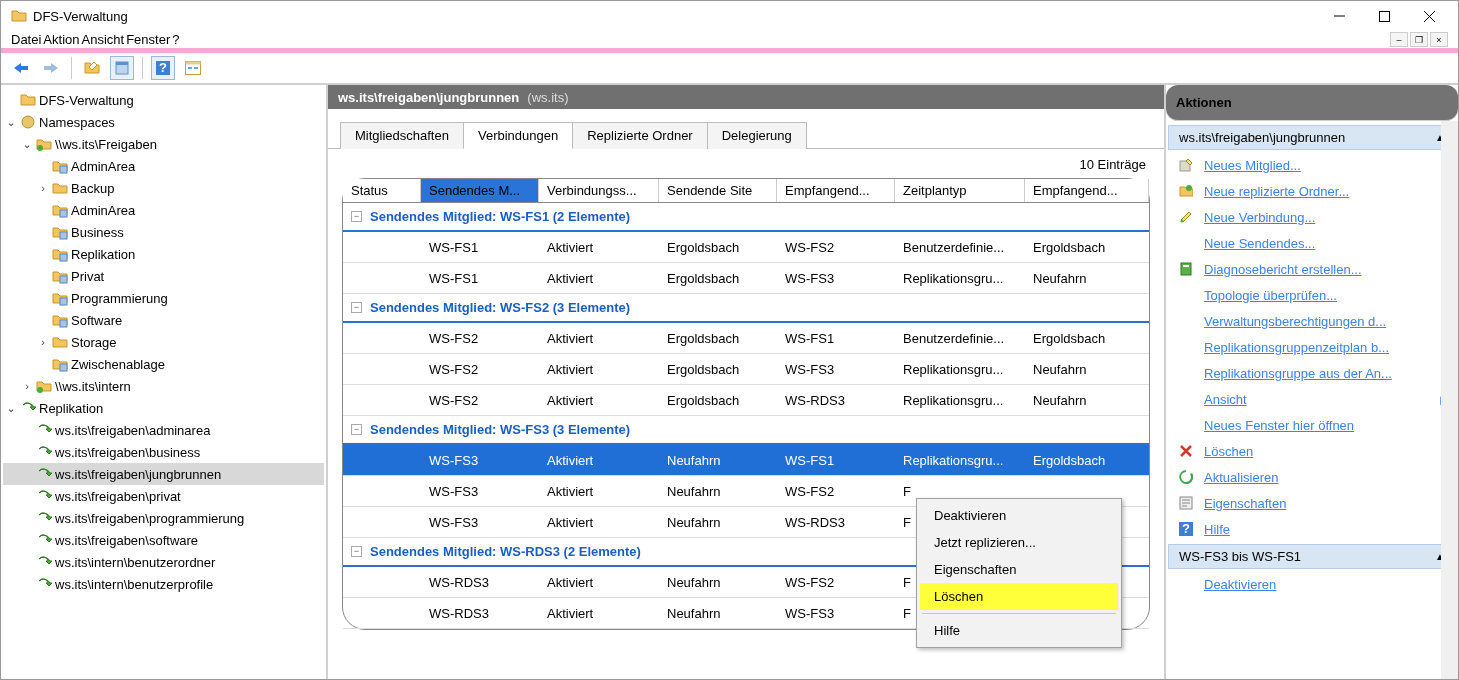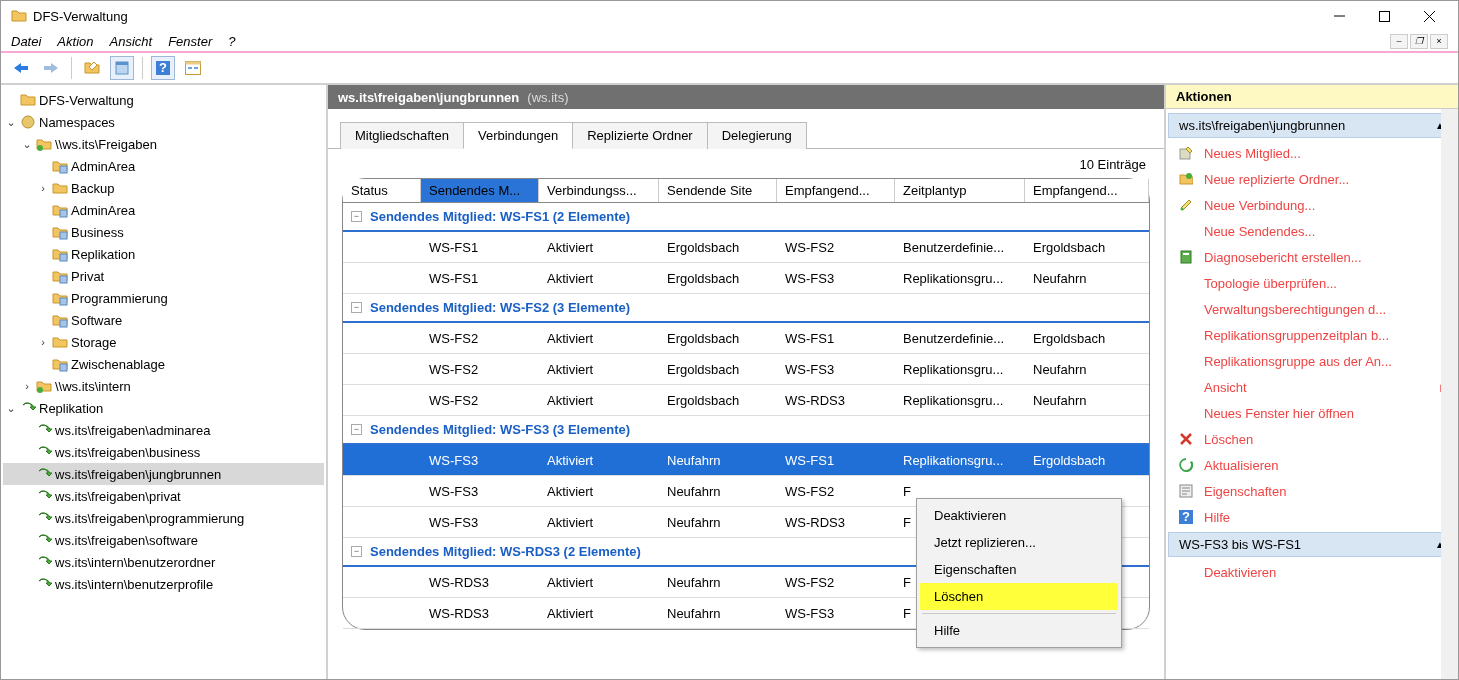--- a/index.html
+++ b/index.html
@@ -4,21 +4,21 @@
 <style>
   * { box-sizing: border-box; font-family: "Segoe UI", Tahoma, sans-serif; font-size: 13px; margin: 0; padding: 0; }
   body { background: #fff; width: 1459px; height: 680px; overflow: hidden; border: 1px solid #999; }
   
   .titlebar { height: 30px; display: flex; align-items: center; padding: 0 6px; background: #fff; }
   .titlebar .title { flex: 1; display: flex; align-items: center; gap: 6px; padding-left: 4px; }
   .titlebar .icon { width: 16px; height: 16px; }
   .winbtn { width: 45px; height: 28px; display: flex; align-items: center; justify-content: center; }
   .winbtn svg { width: 11px; height: 11px; }
   
-  .menubar { height: 22px; display: flex; align-items: center; padding: 0 10px; gap: 16px; border-bottom: 2px solid #f9a8d4; font-style: italic; }
+  .menubar { height: 22px; display: flex; align-items: center; padding: 0 10px; gap: 2px; border-bottom: 5px solid #f9a8d4; }
   .menubar .mright { margin-left: auto; display: flex; gap: 2px; }
   .mright span { border:1px solid #ccc; width:18px; height:15px; display:flex; align-items:center; justify-content:center; font-size:9px; background:#f4f4f4;}
   
   .toolbar { height: 32px; display: flex; align-items: center; padding: 0 8px; gap: 6px; border-bottom: 2px solid #d0d0d0; }
   .tbtn { width: 24px; height: 24px; display: flex; align-items: center; justify-content: center; border: 1px solid transparent; }
   .tbtn.boxed { border: 1px solid #9db7d6; background: #e8f0fb; }
   .tdiv { width:1px; height:22px; background:#ccc; margin:0 2px;}
   
   .main { display: flex; height: calc(680px - 30px - 22px - 32px - 2px); }
   .tree-pane { width: 327px; border-right: 2px solid #d0d0d0; overflow-y: auto; padding: 4px 2px; }
@@ -47,25 +47,25 @@
   .data-row { display:flex; border-bottom:1px solid #ddd; height:31px; align-items:center;}
   .data-row div { padding: 0 8px; overflow:hidden; text-overflow:ellipsis; white-space:nowrap;}
   .data-row.sel { background:#1f6fd6; color:#fff; }
   .overcut { position:relative;border-radius:23px; }
   
   .ctxmenu { position: absolute; left: 916px; top: 498px; width: 206px; background: #f2f2f2; border: 1px solid #a0a0a0; box-shadow: 2px 2px 4px rgba(0,0,0,0.25); padding: 3px; z-index: 50;}
   .ctxmenu .citem { padding: 6px 14px; }
   .ctxmenu .citem.hl { background: #ffff3a; }
   .ctxmenu .csep { height:1px; background:#c8c8c8; margin:3px 2px;}
   
-  .actions-header { background:#fef9c3; border-bottom:1px solid #ccc; padding:4px 10px; font-weight:600;}
+  .actions-header { background:#737373; border-bottom:1px solid #ccc; padding:10px 10px; font-weight:600;border-radius:12px;}
   .act-section-hd { background:#d8e6f4; border:1px solid #b7cde6; padding:4px 10px; display:flex; align-items:center; margin:2px;}
   .act-section-hd .arrow { margin-left:auto; font-size:10px;}
   .act-list { padding: 2px 0; overflow-y:auto; flex:1; position:relative;}
-  .act-item { display:flex; align-items:center; gap:10px; padding:5px 10px 5px 12px; color:#ef4444;}
+  .act-item { display:flex; align-items:center; gap:10px; padding:5px 10px 5px 12px; color:#3b82f6;text-decoration:underline;}
   .act-item .aicon { width:16px; height:16px; display:flex; align-items:center; justify-content:center;}
   .act-item .chev { margin-left:auto; font-size:10px;}
   .scrollthumb { position:absolute; right:0; top:0; width:17px; background:#f0f0f0; height:100%;}
   
   .ic-folder { fill:#f2c561; stroke:#c9962a;}
   .ic-green { fill:#4aad3a; stroke:#2e7a22;}
 </style>
 </head>
 <body>
 

